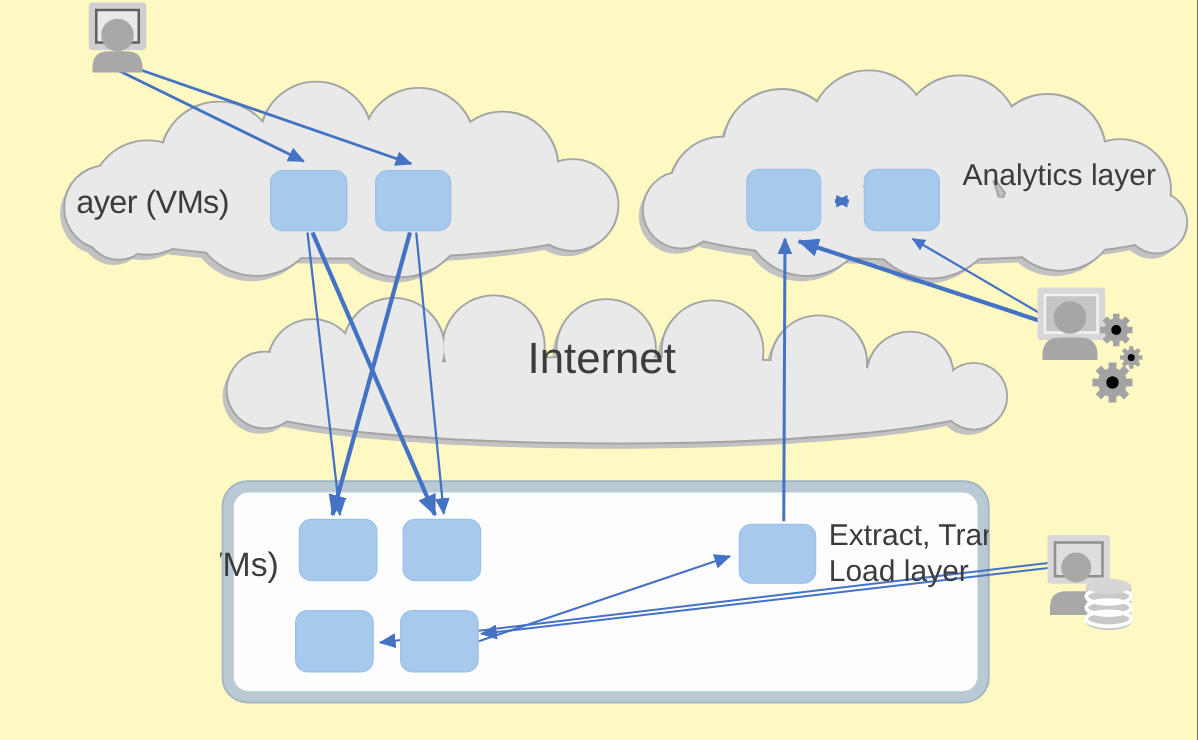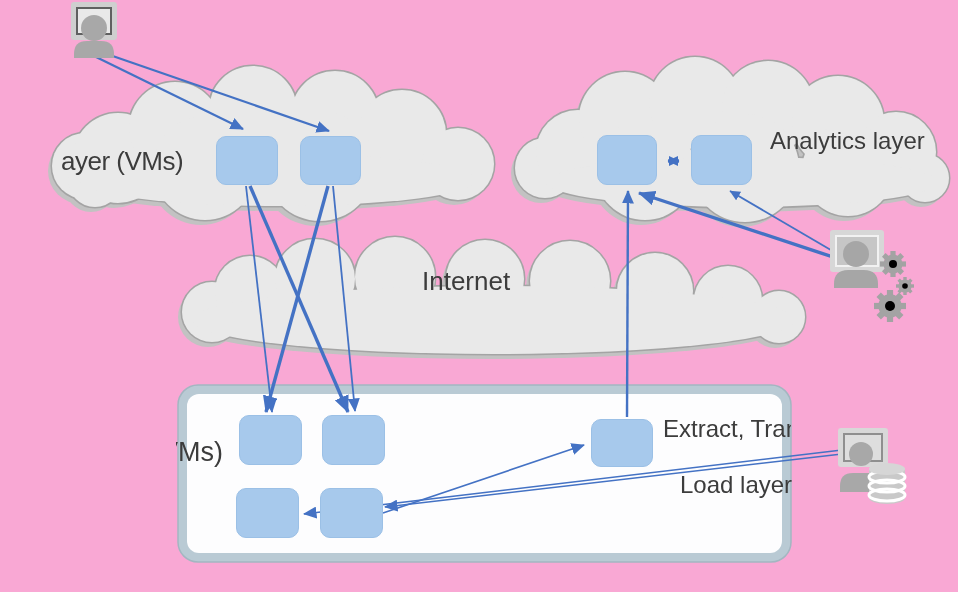--- a/index.html
+++ b/index.html
@@ -1,25 +1,25 @@
 <!DOCTYPE html>
 <html><head>
 <meta charset="utf-8">
 <style>
   html,body{margin:0;padding:0;background:#000;}
-  .stage{position:relative;width:958px;height:592px;background:#f9a8d4;overflow:hidden;
+  .stage{position:relative;width:958px;height:592px;background:#fef9c3;overflow:hidden;
          font-family:"Liberation Sans", sans-serif;color:#3c3c3c;}
   .stage svg.scene{position:absolute;left:0;top:0;}
   .bluebox{position:absolute;background:#a7c9ec;border:1px solid #9bc0e6;border-radius:10px;box-sizing:border-box;}
   .lbl{position:absolute;color:#3c3c3c;white-space:nowrap;line-height:1.2;}
   .lbl-presentation{left:61px;top:146px;font-size:26px;letter-spacing:-0.5px;}
-  .lbl-internet{left:422px;top:266px;font-size:26px;}
+  .lbl-internet{left:422px;top:266px;font-size:35px;}
   .lbl-analytics{left:770px;top:124px;font-size:24px;line-height:34px;}
   .lbl-etl1{left:663px;top:415px;width:128px;height:31px;font-size:24px;overflow:hidden;}
-  .lbl-etl2{left:663px;top:471px;font-size:24px;margin-left:17px;}
+  .lbl-etl2{left:663px;top:444px;font-size:24px;}
   .clip-vms{position:absolute;left:176px;top:437px;width:56px;height:33px;overflow:hidden;}
   .clip-vms span{display:inline-block;margin-left:-16px;font-size:27px;white-space:nowrap;}
 </style>
 </head>
 <body>
 
 <div class="stage">
   <svg class="scene" width="958" height="592" viewBox="0 0 958 592">
     <defs>
       <marker id="mk-l" markerUnits="userSpaceOnUse" markerWidth="18" markerHeight="15" refX="16" refY="7.5" orient="auto-start-reverse">

